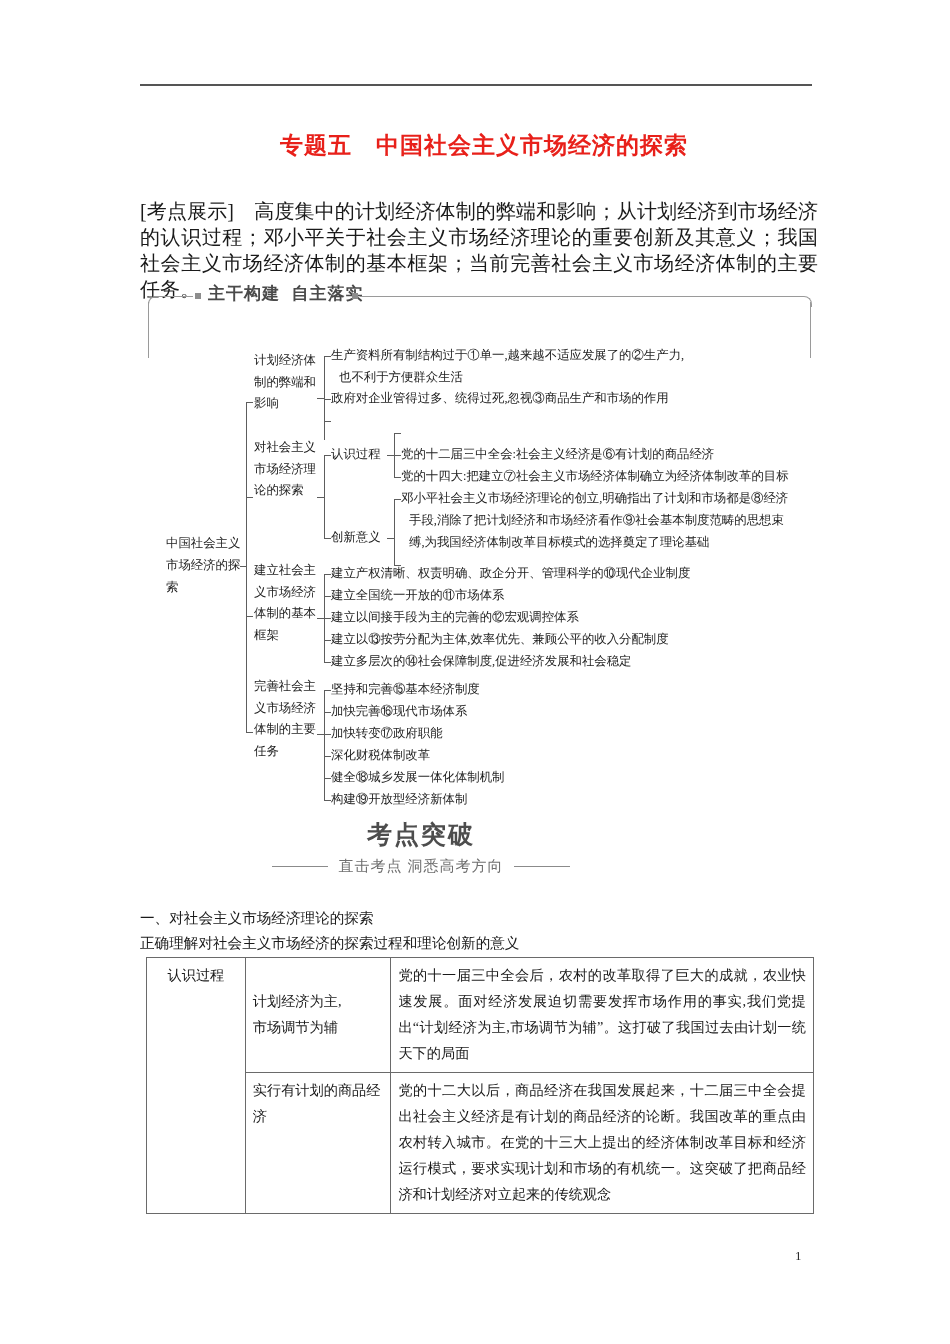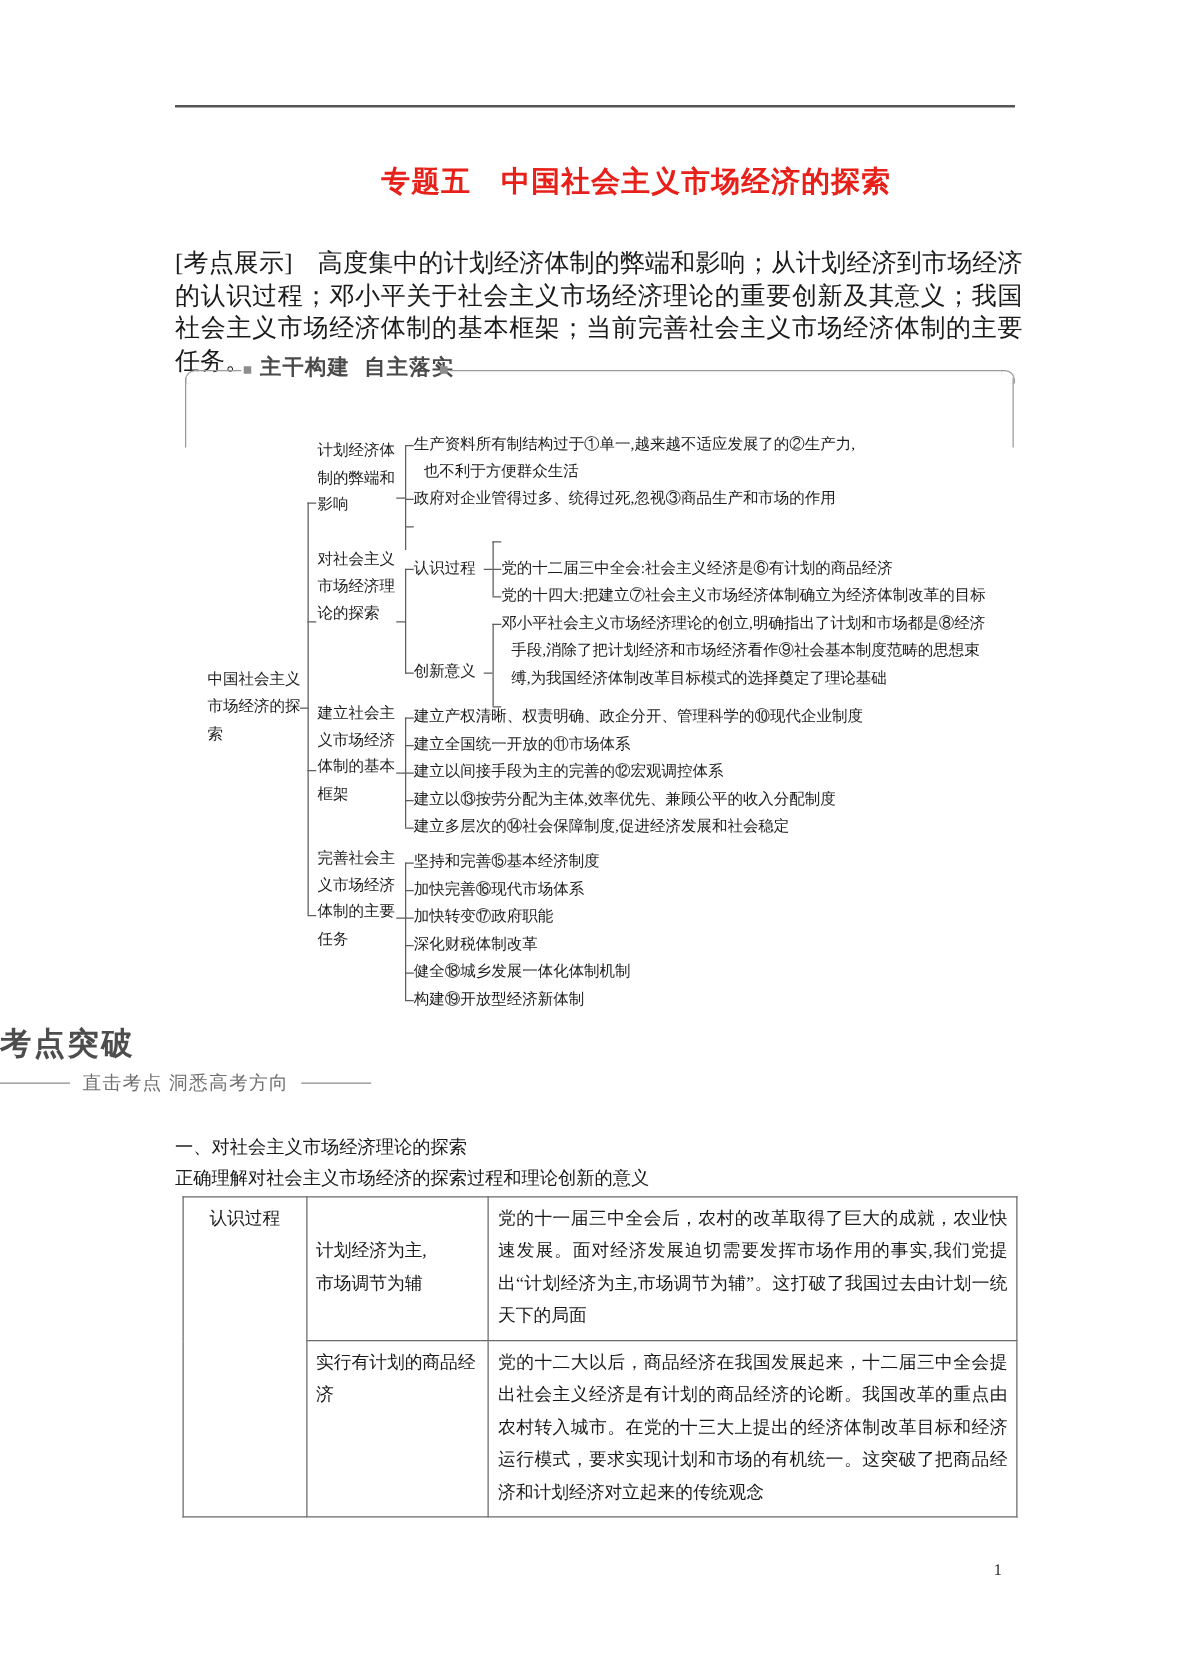--- a/index.html
+++ b/index.html
@@ -36,21 +36,20 @@
   .doc-title {
     position: absolute;
     left: 280px;
     top: 130px;
     font-size: 23px;
     font-weight: bold;
     color: #e8201a;
     letter-spacing: 1px;
     white-space: pre;
     font-family: "Liberation Serif", "DejaVu Serif", serif;
-    margin-left: 25px;
   }
 
   
   .intro {
     position: absolute;
     left: 140px;
     top: 198px;
     width: 678px;
     font-size: 20px;
     line-height: 26px;
@@ -198,21 +197,21 @@
     line-height: 21.6px;
     white-space: nowrap;
   }
 
   
   .banner {
     position: absolute;
     left: 0;
     top: 818px;
     width: 842px;
-    text-align: left;
+    text-align: center;
   }
   .banner-title {
     font-size: 25px;
     font-weight: bold;
     color: #4d4d4d;
     font-family: "Liberation Sans", "DejaVu Sans", sans-serif;
     letter-spacing: 2px;
   }
   .banner-sub {
     margin-top: 6px;

